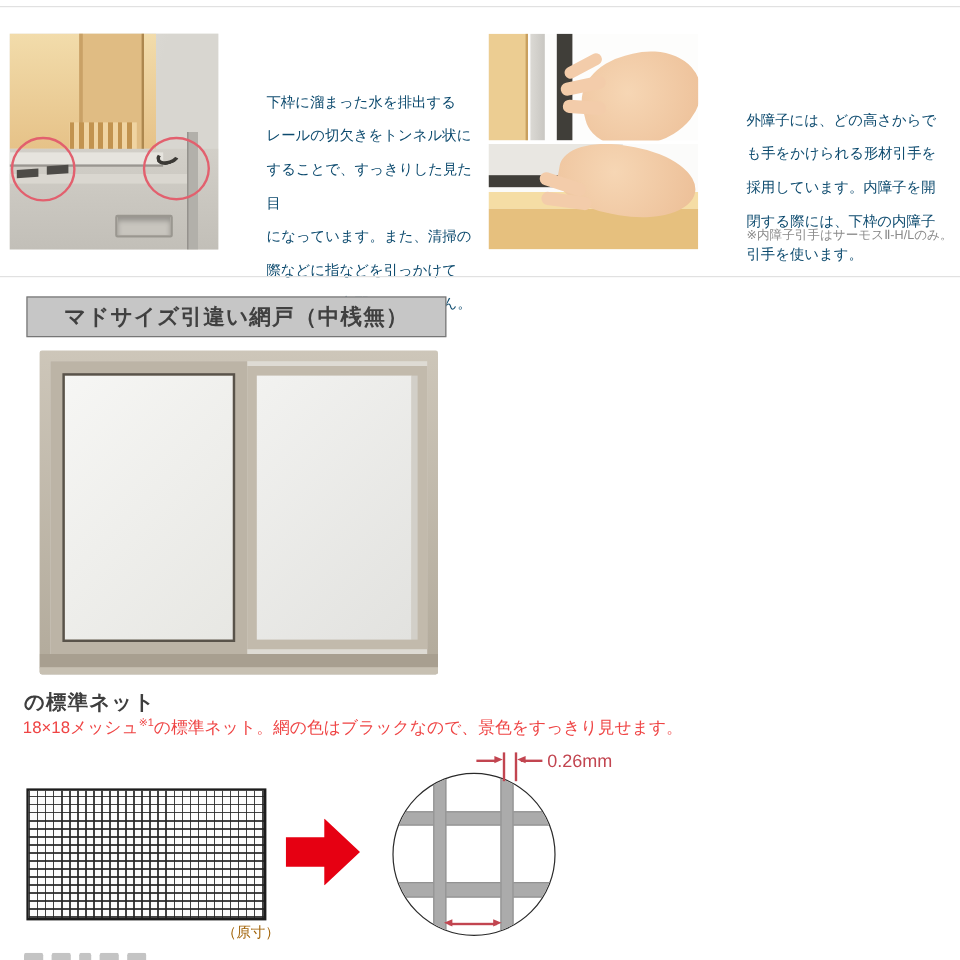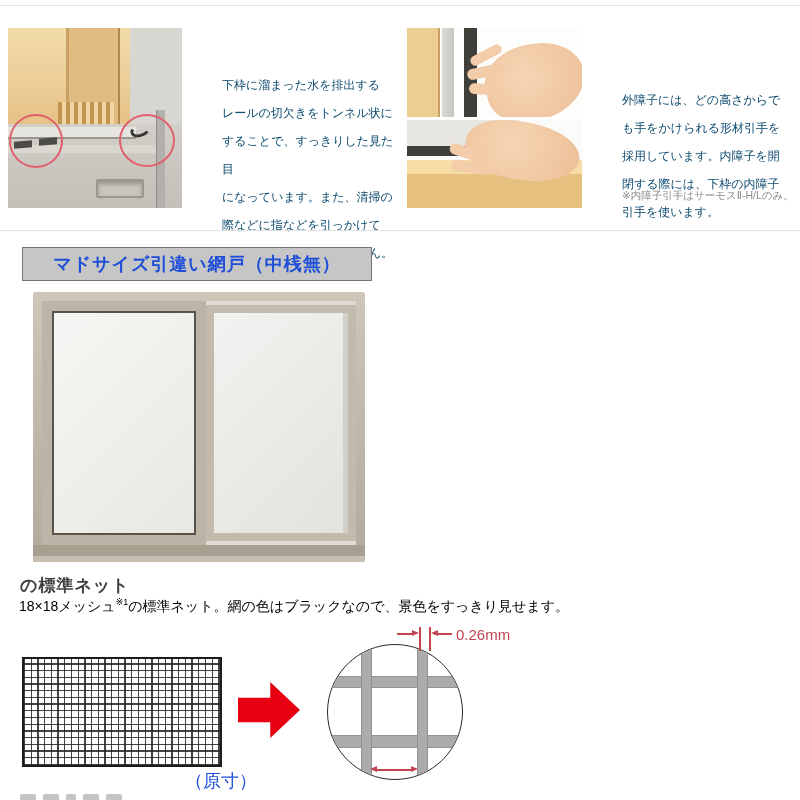--- a/index.html
+++ b/index.html
@@ -9,29 +9,29 @@
   *{margin:0;padding:0;box-sizing:border-box;}
   body{background:#fff;font-family:"Liberation Sans","DejaVu Sans",sans-serif;}
   .page{position:relative;width:800px;height:800px;background:#fff;overflow:hidden;}
   .hr{position:absolute;left:0;right:0;height:1px;background:#e1e1e1;}
   .photo{position:absolute;overflow:hidden;}
   .feature-heading{position:absolute;font-size:20px;color:#454545;letter-spacing:.5px;}
   .feature-body{position:absolute;font-size:12px;line-height:28px;color:#0c4a6e;white-space:pre-line;}
   .footnote{position:absolute;font-size:10.5px;color:#8a8a8a;}
   .banner{position:absolute;left:22px;top:247px;width:350px;height:34px;background:var(--banner-bg);
           border:1px solid var(--banner-border);display:flex;align-items:center;justify-content:center;
-          font-size:18px;font-weight:bold;color:#1d4ed8;letter-spacing:1px;}
+          font-size:18px;font-weight:bold;color:#404040;letter-spacing:1px;}
   .net-heading{position:absolute;left:20px;top:574px;font-size:17px;font-weight:600;color:#3e3e3e;letter-spacing:1px;}
-  .net-desc{position:absolute;left:19px;top:597px;font-size:14px;color:#000000;}
+  .net-desc{position:absolute;left:19px;top:597px;font-size:14px;color:#ef4444;}
   .net-desc sup,.dim-label sup{font-size:9px;vertical-align:super;}
   .net-footnote{position:absolute;left:20px;top:621px;font-size:11px;color:#777;}
   .mesh{position:absolute;left:22px;top:657px;width:200px;height:110px;border:2px solid #1c1c1c;background-color:#fcfcfc;
         background-image:repeating-linear-gradient(0deg,rgba(35,35,35,.85) 0 1.3px,transparent 1.3px 6.7px),
                          repeating-linear-gradient(90deg,rgba(35,35,35,.85) 0 1.3px,transparent 1.3px 6.7px);}
-  .mesh-caption{position:absolute;left:185px;top:769px;font-size:18px;color:#1d4ed8;font-family:Liberation Serif, serif;}
+  .mesh-caption{position:absolute;left:185px;top:769px;font-size:12px;color:#a16207;font-family:Liberation Serif, serif;}
   .big-arrow{position:absolute;left:238px;top:682px;width:62px;height:56px;background:var(--red);
              clip-path:polygon(0 28%,52% 28%,52% 0,100% 50%,52% 100%,52% 72%,0 72%);}
   .zoom-circle{position:absolute;left:327px;top:644px;width:136px;height:136px;border:1.6px solid #2a2a2a;
                border-radius:50%;background:#fff;overflow:hidden;}
   .hstrand{position:absolute;left:0;right:0;background:var(--strand);border-top:1px solid #929292;border-bottom:1px solid #929292;}
   .vstrand{position:absolute;top:0;bottom:0;background:var(--strand);border-left:1px solid #929292;border-right:1px solid #929292;}
   .dim-line{position:absolute;background:var(--dim-red);}
   .dim-head{position:absolute;width:0;height:0;}
   .dim-label{position:absolute;font-size:15px;color:var(--dim-red);}
   .cutoff{position:absolute;left:20px;top:794px;height:6px;display:flex;gap:7px;overflow:hidden;}

